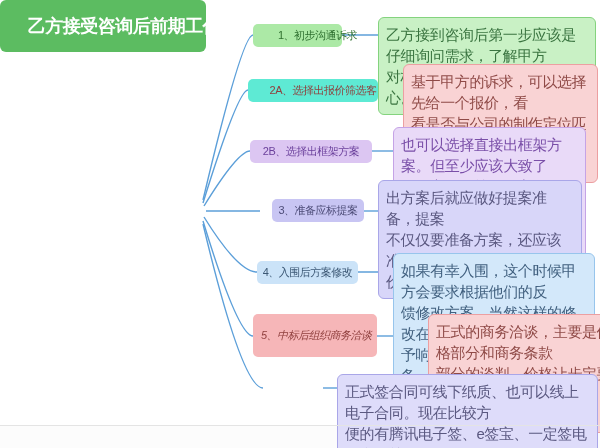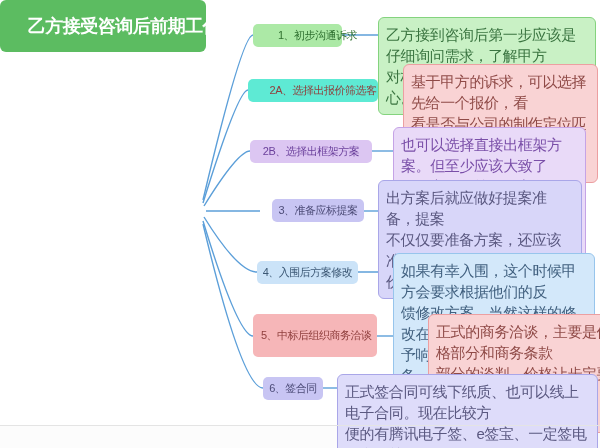--- a/index.html
+++ b/index.html
@@ -28,21 +28,21 @@
     padding:6px 7px;border:1px solid;border-radius:6px;
     white-space:pre-line;
   }
   .b1{left:253px;top:24px;width:89px;}
   .b2a{left:248px;top:79px;width:130px;}
   .b2b{left:250px;top:140px;width:122px;}
   .b3{left:272px;top:199px;width:92px;}
   .b4{left:257px;top:261px;width:101px;}
   .b5{left:253px;top:314px;width:124px;height:43px;
       justify-content:flex-start;padding-left:8px;white-space:normal;
-      line-height:1.55;align-items:center;}
+      line-height:1.55;align-items:center;font-style:italic;}
   .b6{left:263px;top:377px;width:60px;}
   .d1{left:378px;top:17px;width:218px;}
   .d2a{left:403px;top:64px;width:195px;}
   .d2b{left:393px;top:127px;width:193px;}
   .d3{left:378px;top:180px;width:204px;}
   .d4{left:393px;top:253px;width:202px;}
   .d5{left:395px;top:314px;width:204px;margin-left:33px;}
   .d6{left:337px;top:374px;width:261px;}
   .divider{position:absolute;left:0;top:425px;width:600px;height:1px;z-index:3;}
   .footer-area{position:absolute;left:0;top:426px;width:600px;height:22px;background:#fcfcfc;z-index:0;}
@@ -72,21 +72,20 @@
   </svg>
 
   <div class="node central" style="background: rgb(92, 188, 97); color: rgb(255, 255, 255);">乙方接受咨询后前期工作</div>
 
   <div class="node topic b1" style="background: rgb(172, 233, 166); color: rgb(47, 112, 48); padding-left: 40px;">1、初步沟通诉求</div>
   <div class="node topic b2a" style="background: #5eead4; color: rgb(143, 63, 61); padding-left: 20px;">2A、选择出报价筛选客</div>
   <div class="node topic b2b" style="background: rgb(220, 198, 242); color: rgb(106, 63, 155);">2B、选择出框架方案</div>
   <div class="node topic b3" style="background: rgb(200, 197, 243); color: rgb(77, 76, 120);">3、准备应标提案</div>
   <div class="node topic b4" style="background: rgb(203, 227, 248); color: rgb(60, 88, 117);">4、入围后方案修改</div>
   <div class="node topic b5" style="background: rgb(246, 182, 184); color: rgb(143, 63, 61);">5、中标后组织商务洽谈</div>
-  <div class="node topic b6" style="background: rgb(200, 197, 243); color: rgb(77, 76, 120);">6、签合同</div>
 
   <div class="node note d1" style="background: rgb(201, 241, 197); border-color: rgb(132, 211, 126); color: rgb(58, 116, 64);">乙方接到咨询后第一步应该是仔细询问需求，了解甲方
 对标案例做到对诉求了然于心。</div>
   <div class="node note d2a" style="background: rgb(249, 211, 212); border-color: rgb(236, 159, 161); color: rgb(143, 74, 71);">基于甲方的诉求，可以选择先给一个报价，看
 看是否与公司的制作定位匹配 不必提供框架方
 案以免浪费精力。</div>
   <div class="node note d2b" style="background: rgb(233, 218, 248); border-color: rgb(197, 163, 230); color: rgb(122, 79, 168);">也可以选择直接出框架方案。但至少应该大致了
 解甲方的预算。甲方不给预算就提供框架方案虽
 然也可行，但是属于盲写，效率不高。</div>
   <div class="node note d3" style="background: rgb(216, 214, 249); border-color: rgb(169, 166, 232); color: rgb(90, 88, 128);">出方案后就应做好提案准备，提案

